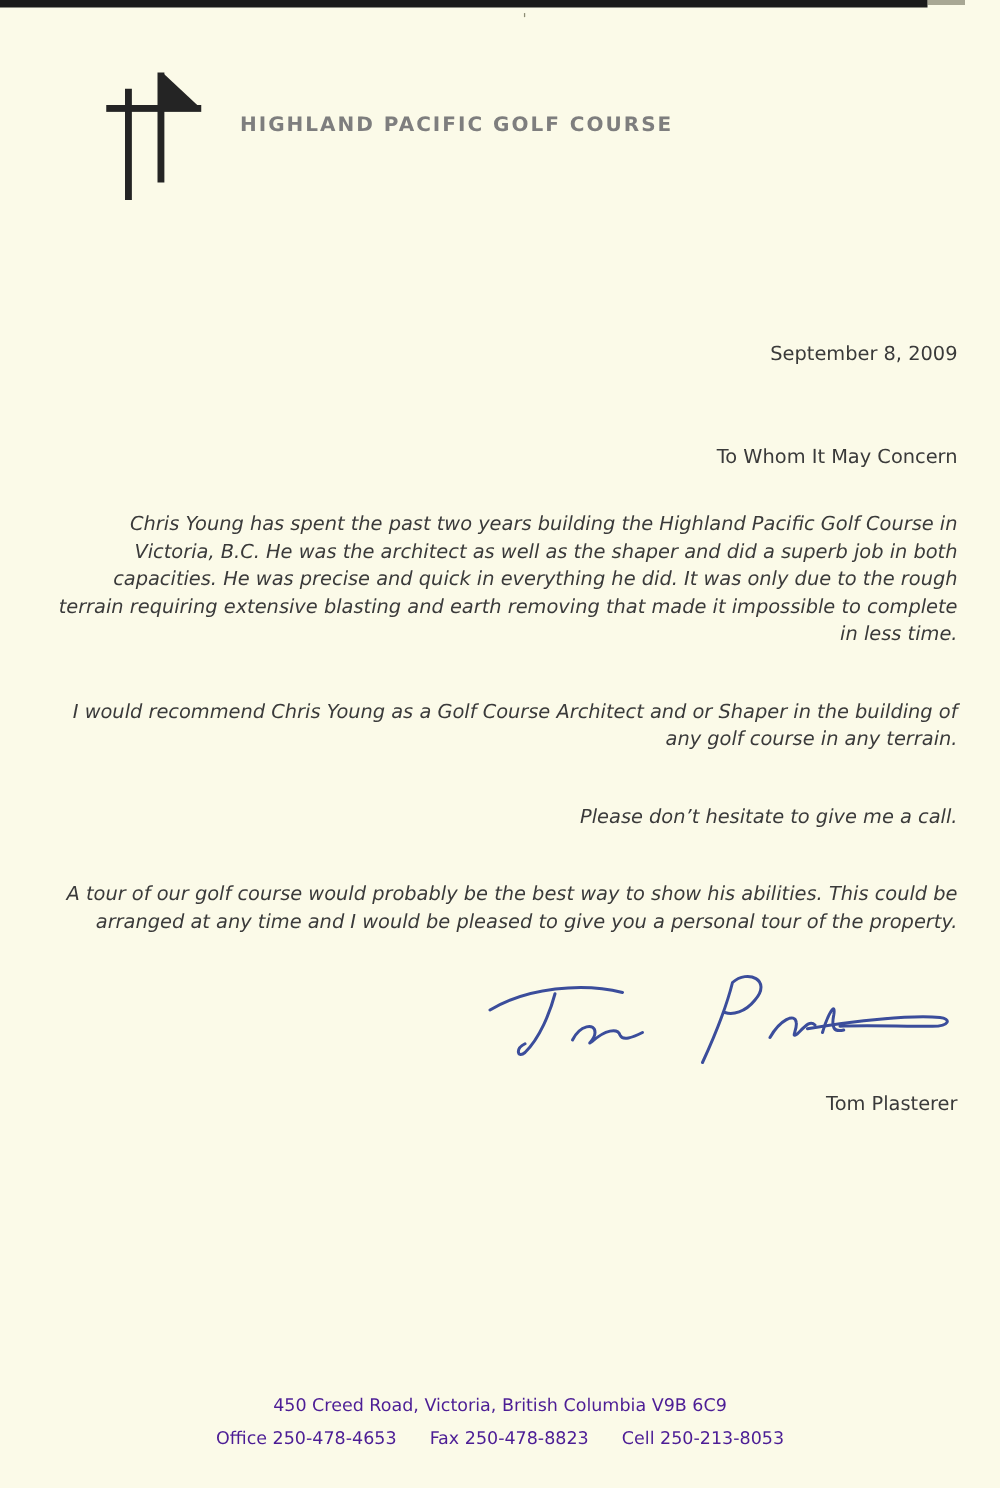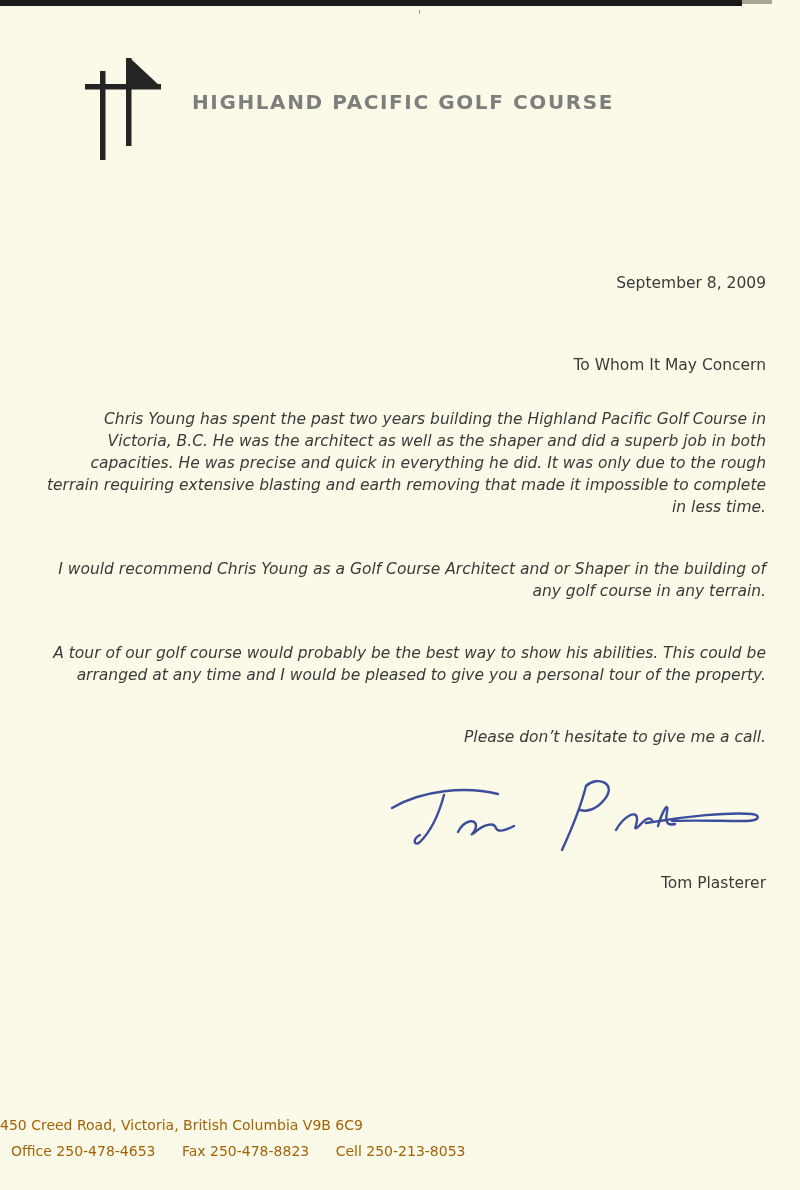--- a/index.html
+++ b/index.html
@@ -49,21 +49,21 @@
     align-items: flex-start;
     margin: 56px 0 0 84px;
   }
   .logo-box {
     width: 80px;
     height: 112px;
     flex: 0 0 auto;
   }
   .company-name {
     margin: 34px 0 0 28px;
-    font-size: 20px;
+    font-size: 16px;
     font-weight: bold;
     letter-spacing: 1.6px;
     color: #7e7e7e;
     white-space: nowrap;
   }
   .letter-body {
     padding: 0 34px 0 40px;
     font-size: 15.5px;
     line-height: 22px;
     color: #3a3a3a;
@@ -89,24 +89,24 @@
   }
   .sig-name {
     margin: 18px 0 0 0;
   }
   .sig-phone {
     margin: 0;
   }
   .page-footer {
     margin-top: auto;
     padding-bottom: 26px;
-    text-align: left;
+    text-align: center;
     font-size: 14px;
     line-height: 26px;
-    color: #a16207;
+    color: #4c1d95;
   }
   .contact-item {
     display: inline-block;
     margin: 0 11px;
   }
   .logo-stroke { fill: #242424; }
   .sig-path {
     fill: none;
     stroke: #3b4d9b;
     stroke-width: 2.4;
@@ -134,22 +134,22 @@
     <h1 class="company-name">HIGHLAND PACIFIC GOLF COURSE</h1>
   </header>
 
   <main class="letter-body">
     <p class="date-line">September 8, 2009</p>
 
     <p class="salutation">To Whom It May Concern</p>
 
     <p class="para">Chris Young has spent the past two years building the Highland Pacific Golf Course in Victoria, B.C. He was the architect as well as the shaper and did a superb job in both capacities. He was precise and quick in everything he did. It was only due to the rough terrain requiring extensive blasting and earth removing that made it impossible to complete in less time.</p>
     <p class="para">I would recommend Chris Young as a Golf Course Architect and or Shaper in the building of any golf course in any terrain.</p>
+    <p class="para">Please don’t hesitate to give me a call.</p>
     <p class="para">A tour of our golf course would probably be the best way to show his abilities. This could be arranged at any time and I would be pleased to give you a personal tour of the property.</p>
-    <p class="para">Please don’t hesitate to give me a call.</p>
 
     <div class="signature-wrap">
       <svg viewBox="0 0 380 80" width="380" height="80" aria-hidden="true">
         <path class="sig-path" d="M6 34 C 36 16, 80 12, 112 20"></path>
         <path class="sig-path" d="M58 21 C 54 36, 46 56, 34 68 C 28 73, 26 65, 34 61"></path>
         <path class="sig-path" d="M72 58 C 78 46, 90 44, 90 52 C 90 58, 82 63, 88 59 C 98 50, 108 48, 110 54 C 112 59, 120 56, 128 52"></path>
         <path class="sig-path" d="M176 76 C 188 50, 196 28, 200 12 C 212 1, 232 10, 218 26 C 210 36, 200 38, 194 36"></path>
         <path class="sig-path" d="M230 56 C 238 42, 250 36, 251 44 C 252 50, 246 57, 252 53 C 258 47, 262 42, 266 46"></path>
         <path class="sig-path" d="M272 52 C 276 38, 283 26, 281 38 C 279 48, 281 52, 289 50"></path>
         <path class="sig-path" d="M260 49 C 300 42, 344 38, 366 40 C 375 41, 374 47, 360 47 C 332 47, 302 46, 286 47"></path>

